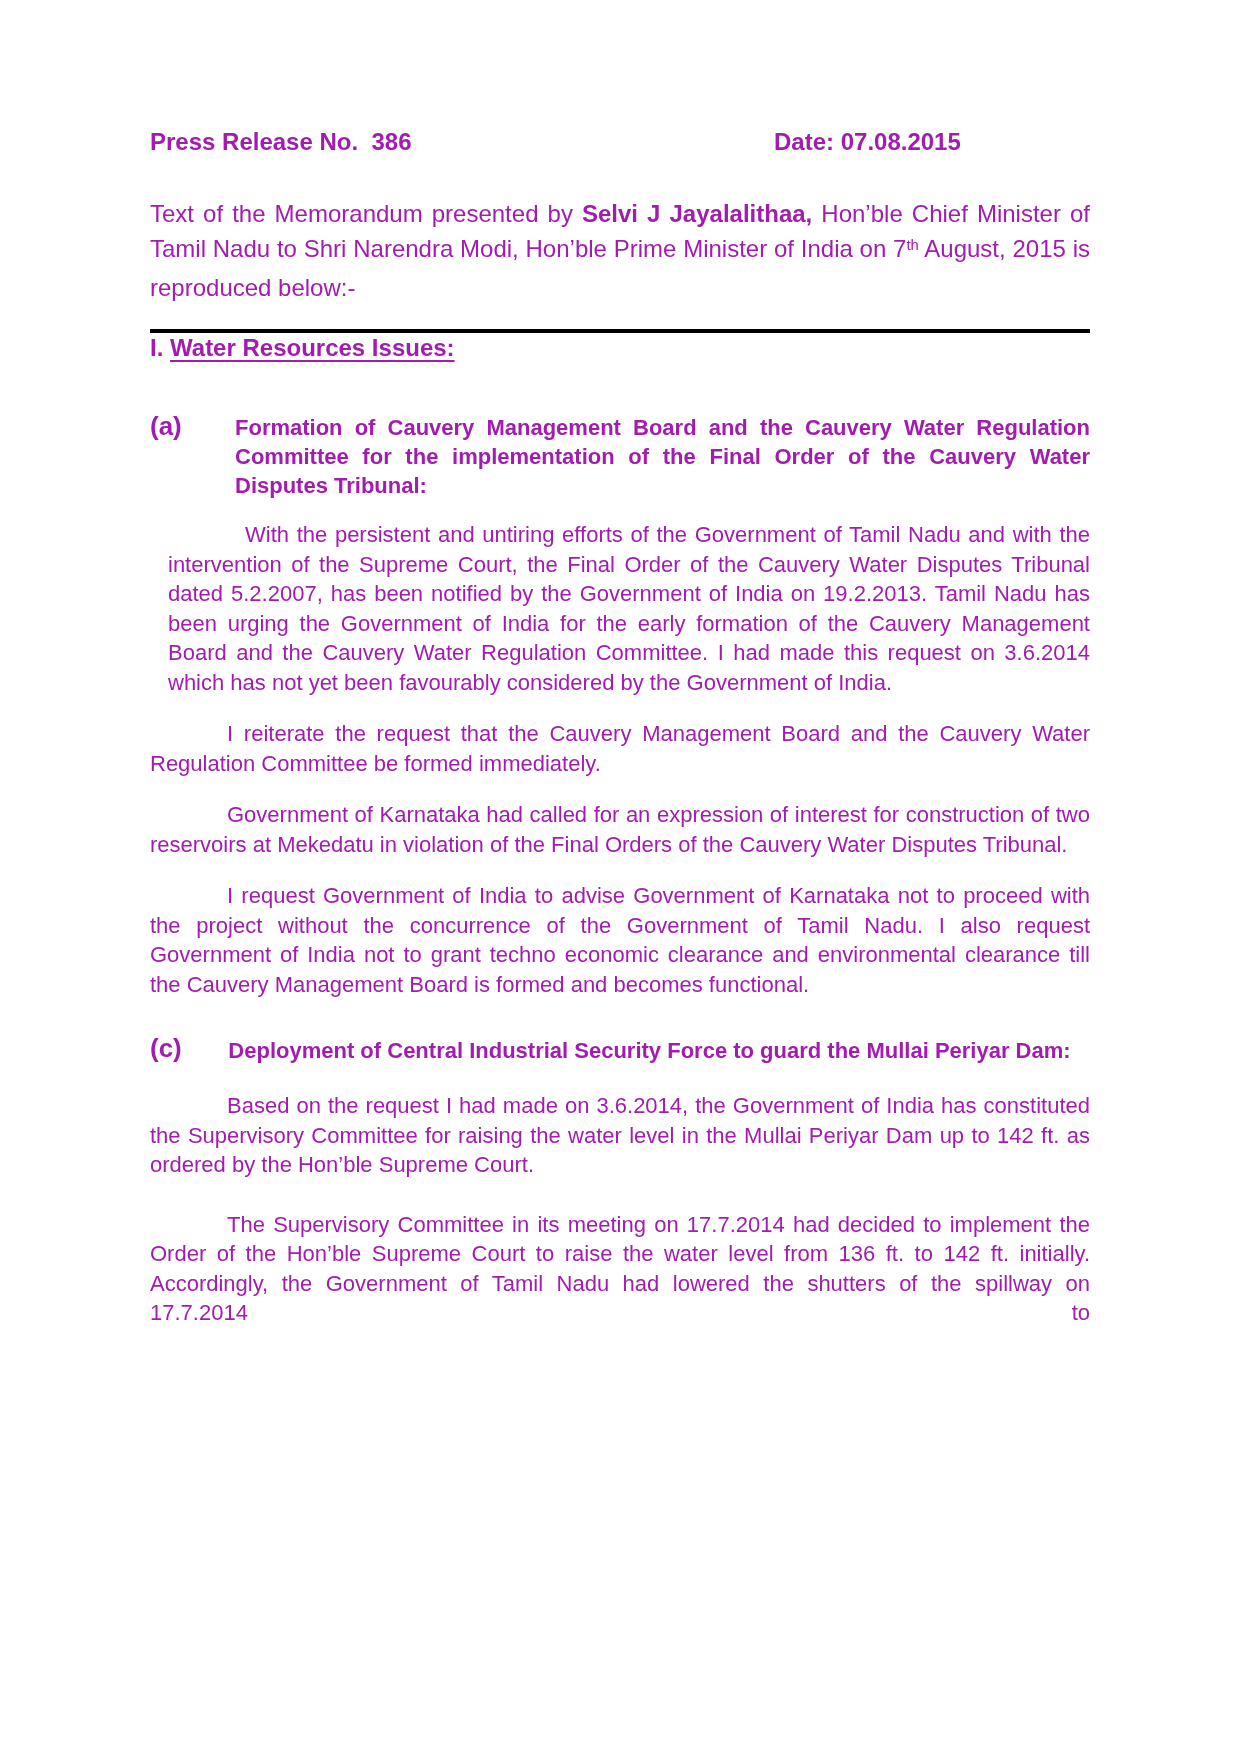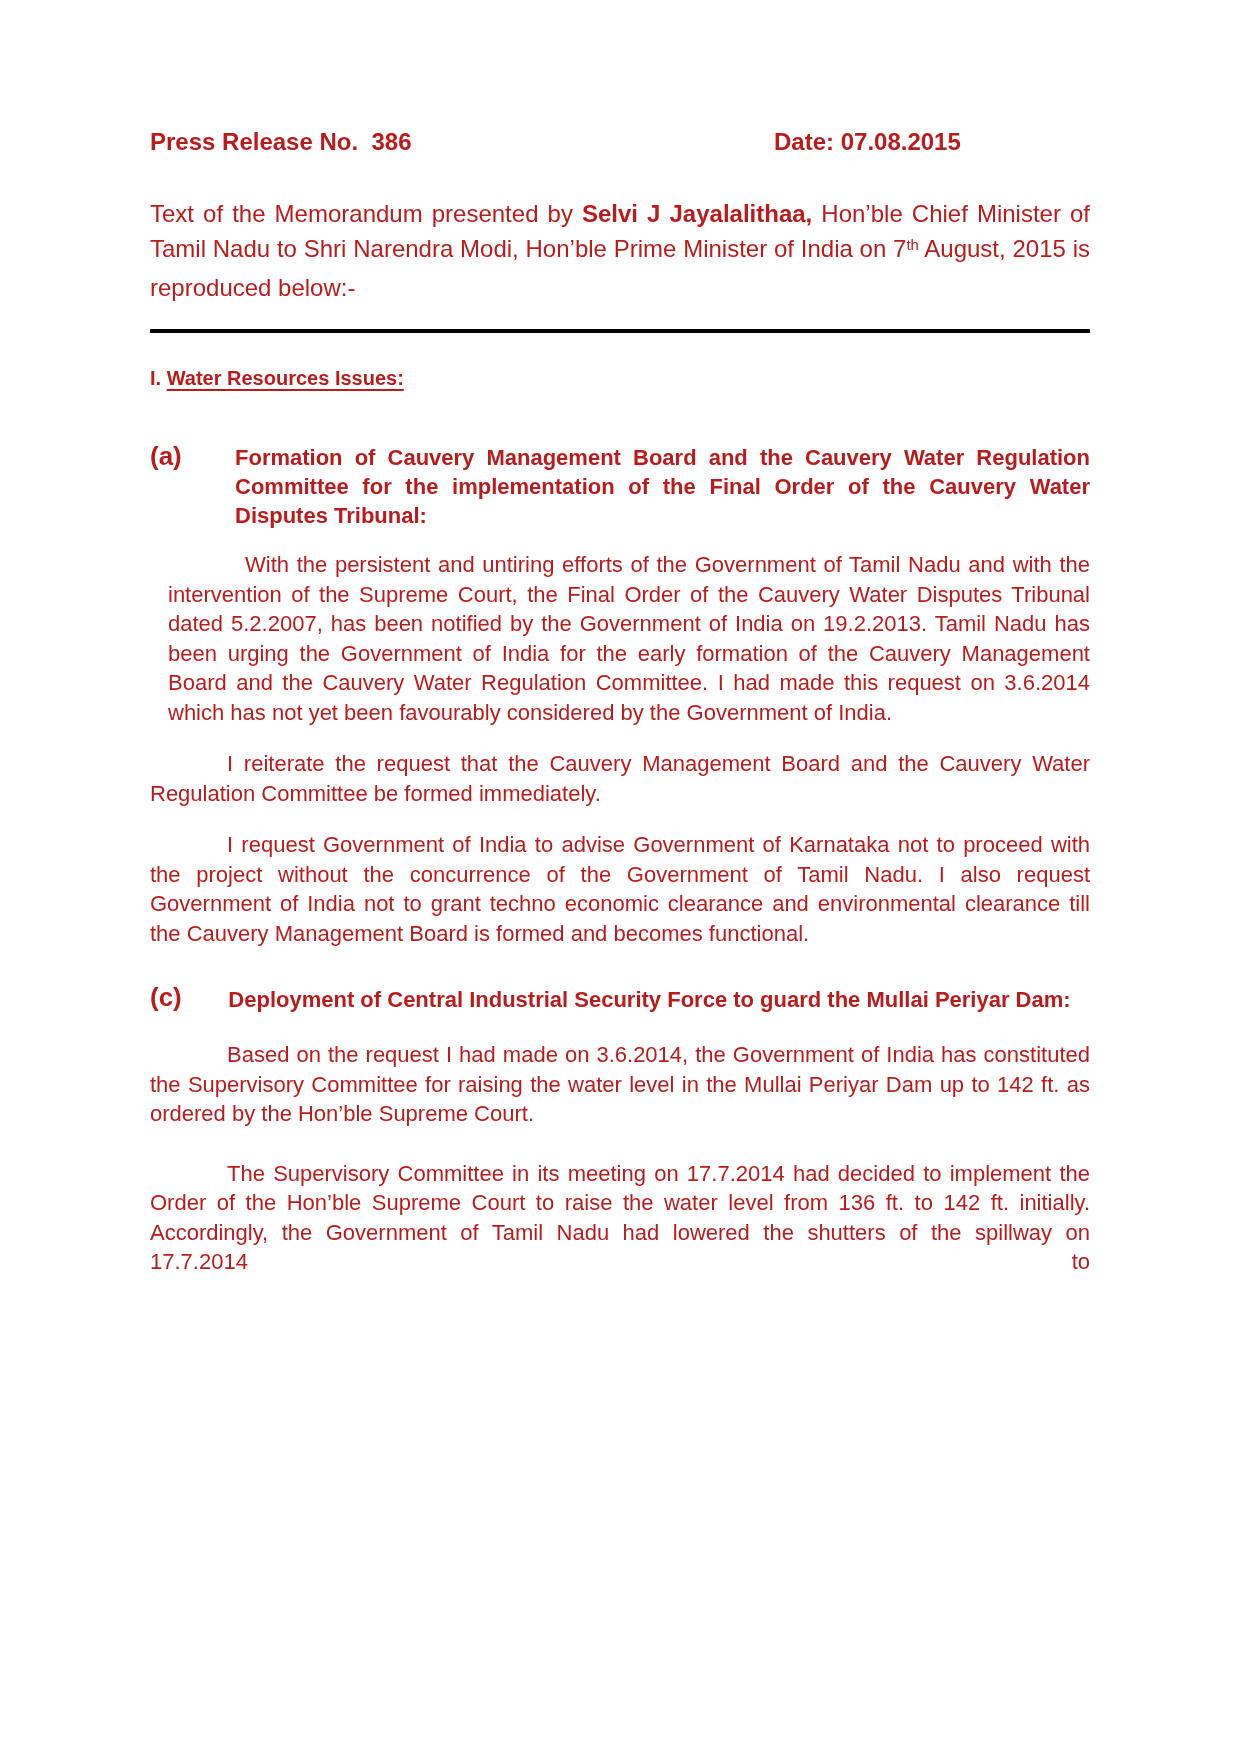--- a/index.html
+++ b/index.html
@@ -6,21 +6,21 @@
     margin: 0;
     padding: 0;
     background: #ffffff;
   }
   .page {
     position: relative;
     width: 1240px;
     height: 1754px;
     margin: 0 auto;
     background: #ffffff;
-    color: #b91c1c;
+    color: #a21caf;
     box-sizing: border-box;
     padding: 128px 150px 60px 150px;
     overflow: hidden;
     font-family: "Liberation Sans", sans-serif;
   }
   
   .doc-header {
     position: relative;
     font-weight: bold;
     font-size: 24px;
@@ -63,22 +63,21 @@
   }
   
   .rule {
     border: none;
     border-top: 4px solid #000;
     margin: 8px 0 0 0;
     width: 100%;
   }
   
   .sec1-heading {
-    margin-top: 30px;
-    font-size: 20px;
+    font-size: 24px;
     font-weight: bold;
     line-height: 30px;
   }
   .sec1-heading .underlined {
     text-decoration: underline;
     text-decoration-thickness: 2px;
     text-underline-offset: 4px;
   }
   
   .item {
@@ -147,20 +146,21 @@
 
   <div class="item item-a">
     <span class="item-label">(a)</span>
     <div class="item-heading">Formation of Cauvery Management Board and the Cauvery Water Regulation Committee for the implementation of the Final Order of the Cauvery Water Disputes Tribunal:</div>
   </div>
 
   <p class="para para-a1">With the persistent and untiring efforts of the Government of Tamil Nadu and with the intervention of the Supreme Court, the Final Order of the Cauvery Water Disputes Tribunal dated 5.2.2007, has been notified by the Government of India on 19.2.2013. Tamil Nadu has been urging the Government of India for the early formation of the Cauvery Management Board and the Cauvery Water Regulation Committee.  I had made this request on 3.6.2014 which has not yet been favourably considered by the Government of India.</p>
   <p class="para para-a2">I reiterate the request that the Cauvery Management Board and the Cauvery Water Regulation Committee be formed immediately.</p>
 
 
+  <p class="para para-b1">Government of Karnataka had called for an expression of interest for construction of two reservoirs at Mekedatu in violation of the Final Orders of the Cauvery Water Disputes Tribunal.</p>
   <p class="para para-b2">I request Government of India to advise Government of Karnataka not to proceed with the project without the concurrence of the Government of Tamil Nadu. I also request Government of India not to grant techno economic clearance and environmental clearance till the Cauvery Management Board is formed and becomes functional.</p>
 
   <div class="item item-c">
     <span class="item-label">(c)</span>
     <div class="item-heading">Deployment of Central Industrial Security Force to guard the Mullai Periyar Dam:</div>
   </div>
 
   <p class="para para-c1">Based on the request I had made on 3.6.2014, the Government of India has constituted the Supervisory Committee for raising the water level in the Mullai Periyar Dam up to 142 ft. as ordered by the Hon’ble Supreme Court.</p>
   <p class="para para-c2">The Supervisory Committee in its meeting on 17.7.2014 had decided to implement the Order of the Hon’ble Supreme Court to raise the water level from 136 ft. to 142 ft. initially.  Accordingly, the Government of Tamil Nadu had lowered the shutters of the spillway on 17.7.2014 to</p>
 

